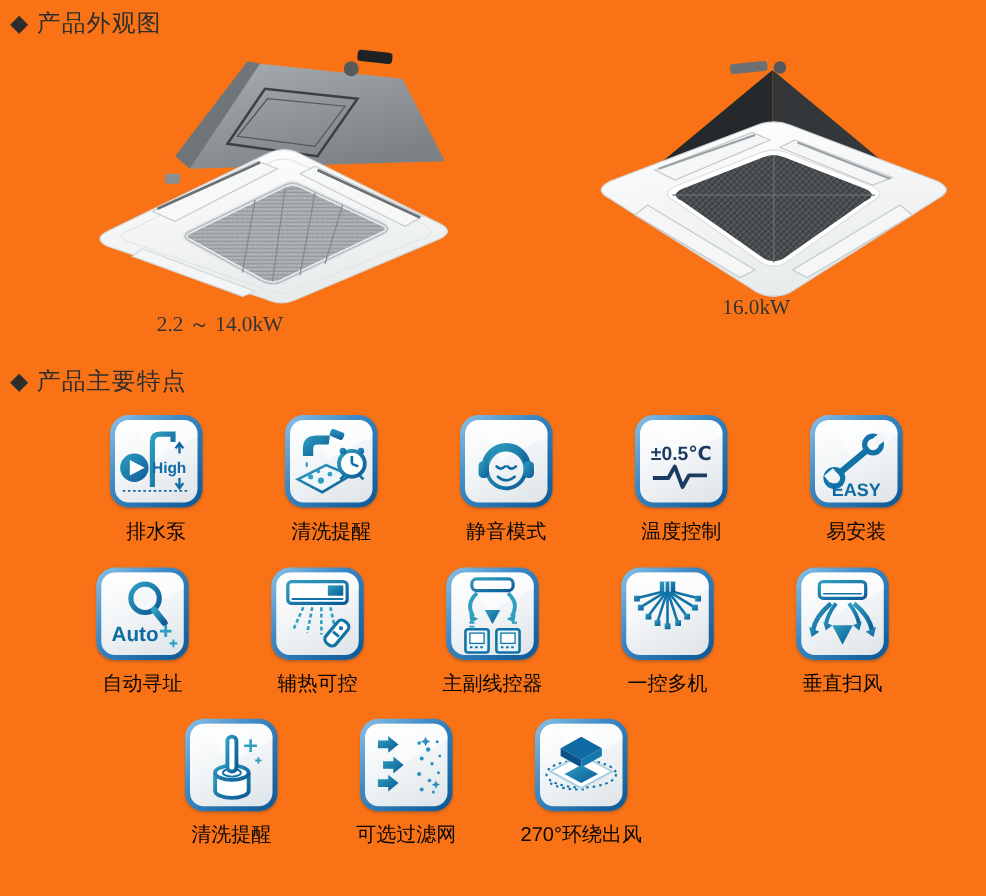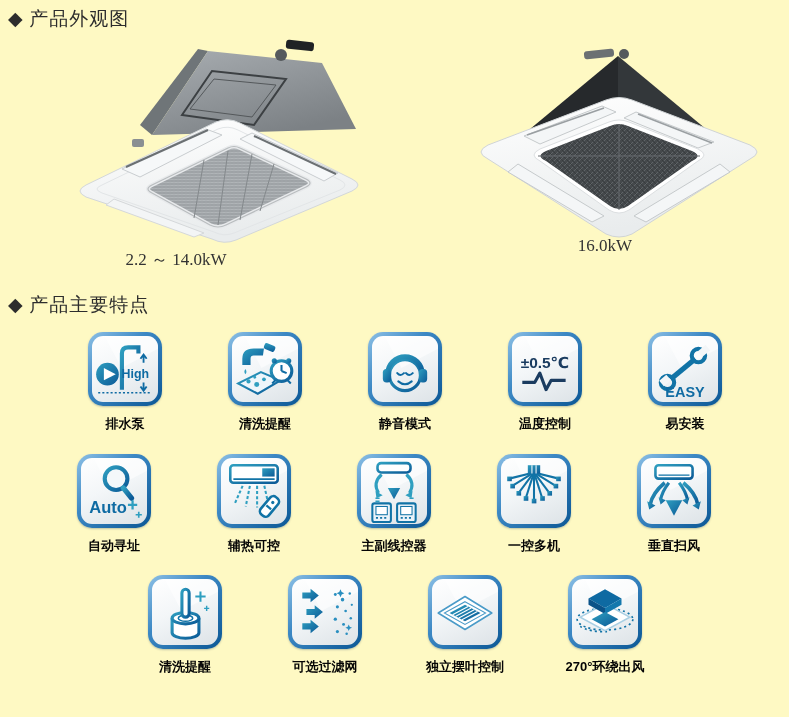--- a/index.html
+++ b/index.html
@@ -1,16 +1,16 @@
 <!DOCTYPE html>
 <html><head>
 <meta charset="utf-8">
 <style>
   html,body{margin:0;padding:0;background:#fff;}
-  .page{position:relative;width:789px;height:717px;background:#fef9c3;overflow:hidden;
+  .page{position:relative;width:789px;height:717px;background:#f97316;overflow:hidden;
         font-family:"Liberation Serif","DejaVu Serif",serif;color:#222;}
   .sec-heading{position:absolute;font-size:19px;letter-spacing:1px;color:#2d2d2d;white-space:nowrap;}
   #heading-appearance{left:8px;top:6px;}
   #heading-features{left:8px;top:292px;}
   .caption{position:absolute;font-size:17px;color:#333;text-align:center;white-space:nowrap;}
   #caption-a{left:56px;top:248px;width:240px;}
   #caption-b{left:530px;top:236px;width:150px;}
   .note{position:absolute;left:8px;top:686px;font-size:18px;color:#222;white-space:nowrap;}
   .product{position:absolute;}
   #product-a{left:56px;top:33px;}
@@ -24,21 +24,21 @@
   .tile{width:74px;height:74px;border-radius:15px;padding:4px;box-sizing:border-box;
         background:linear-gradient(135deg,#8ec1e6 0%,#3c88c4 40%,#0b5795 100%);
         box-shadow:0 1px 2px rgba(0,40,80,.25);}
   .tile-inner{position:relative;width:100%;height:100%;border-radius:11px;overflow:hidden;
         background:linear-gradient(155deg,#ffffff 0%,#f3f6f8 45%,#dde3e7 100%);}
   .tile-inner::before{content:"";position:absolute;right:-20px;top:-30px;width:72px;height:48px;
         background:rgba(255,255,255,.55);transform:rotate(-28deg);z-index:0;}
   .art{position:relative;z-index:1;width:100%;height:100%;display:block;}
   .art text{font-family:"Liberation Sans","DejaVu Sans",sans-serif;}
   .feature-label{margin-top:9px;font-family:"Liberation Sans","DejaVu Sans",sans-serif;
-        font-weight:bold;font-size:13px;color:#050505;white-space:nowrap;}
+        font-weight:normal;font-size:16px;color:#050505;white-space:nowrap;}
 </style>
 </head>
 <body>
 
 <div class="page">
 
   <svg width="0" height="0" style="position:absolute" aria-hidden="true">
     <defs>
       <linearGradient id="gIco" x1="0%" y1="0%" x2="100%" y2="100%">
         <stop offset="0%" stop-color="#2f9fc0"></stop>
@@ -369,38 +369,20 @@
                 <circle cx="53" cy="53" r="1.2"></circle>
           </g>
           <path d="M47,10 l1.2,2.6 2.6,1.2 -2.6,1.2 -1.2,2.6 -1.2,-2.6 -2.6,-1.2 2.6,-1.2 z" fill="#2a8fc0"></path>
           <path d="M55,44 l1,2.2 2.2,1 -2.2,1 -1,2.2 -1,-2.2 -2.2,-1 2.2,-1 z" fill="#2a8fc0"></path>
         </svg>
       </div>
         </div>
       <div class="feature-label">可选过滤网</div>
     </div>
 
-    <div class="feature">
-      <div class="tile">
-          <div class="tile-inner">
-        <svg class="art" viewBox="0 0 64 64">
-          <path d="M32,17 L58,33 L32,49 L6,33 Z" fill="#ffffff" stroke="#4a9bc8" stroke-width="1.5" stroke-linejoin="round"></path>
-          <path d="M32,22 L52,33 L32,44 L12,33 Z" fill="none" stroke="#4a9bc8" stroke-width="1"></path>
-          <path d="M32,25 L47,33 L32,41 L17,33 Z" fill="url(#gIco)"></path>
-          <g stroke="#ffffff" stroke-width="1.1">
-            <line x1="20" y1="34.6" x2="35" y2="26.6"></line>
-            <line x1="23" y1="36.2" x2="38" y2="28.2"></line>
-            <line x1="26" y1="37.8" x2="41" y2="29.8"></line>
-            <line x1="29" y1="39.4" x2="44" y2="31.4"></line>
-          </g>
-        </svg>
-      </div>
-        </div>
-      <div class="feature-label">独立摆叶控制</div>
-    </div>
 
     <div class="feature">
       <div class="tile">
           <div class="tile-inner">
         <svg class="art" viewBox="0 0 64 64">
           <ellipse cx="32" cy="39" rx="27" ry="10.5" fill="none" stroke="#1173a6" stroke-width="1.6" stroke-dasharray="2 3"></ellipse>
           <path d="M8,46 A26,9.5 0 0 0 34,51" fill="none" stroke="#1173a6" stroke-width="1.6" stroke-dasharray="2 3"></path>
           <path d="M32,24 L56,37 L32,50 L8,37 Z" fill="#ffffff" stroke="#a9cfe3" stroke-width="1.5"></path>
           <path d="M32,10 L48,19 L32,28 L16,19 Z" fill="#0e6aa2"></path>
           <path d="M16,19 L16,25 L32,34 L32,28 Z" fill="#0a5288"></path>

